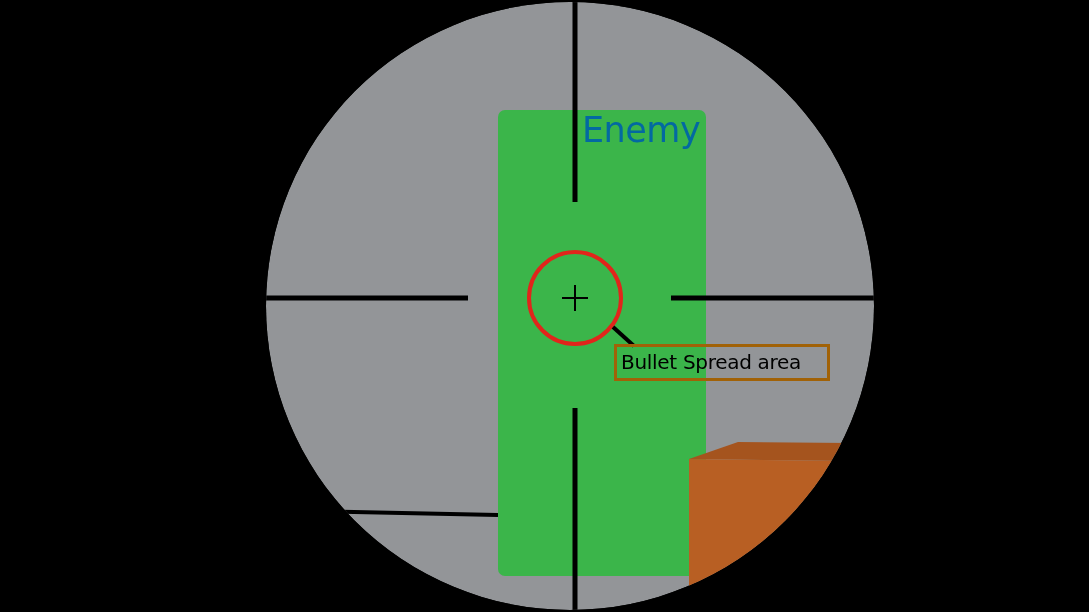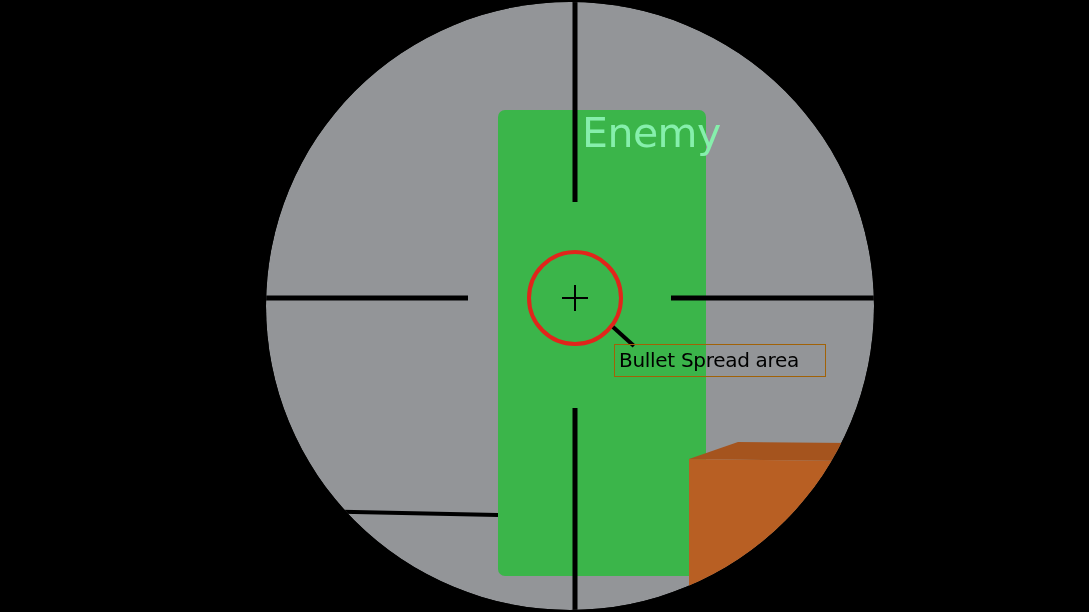--- a/index.html
+++ b/index.html
@@ -1,19 +1,19 @@
 <!DOCTYPE html>
 <html><head>
   <meta charset="utf-8">
   <style>
     html, body { margin: 0; padding: 0; background: #000; }
     body { width: 1089px; height: 612px; overflow: hidden; position: relative; font-family: "DejaVu Sans", "Liberation Sans", sans-serif; }
     #scene { position: absolute; left: 0; top: 0; width: 1089px; height: 612px; }
-    .enemy-label { position: absolute; left: 582px; top: 113px; font-size: 41px; color: #86efac; line-height: 1; letter-spacing: -0.5px; }
-    .spread-label { position: absolute; left: 614px; top: 344px; width: 206px; height: 31px; border: 1px solid #a16207; box-sizing: content-box; font-size: 20px; color: #000; line-height: 31px; padding-left: 4px; white-space: nowrap; letter-spacing: -0.3px; }
+    .enemy-label { position: absolute; left: 582px; top: 113px; font-size: 35px; color: #0369a1; line-height: 1; letter-spacing: -0.5px; }
+    .spread-label { position: absolute; left: 614px; top: 344px; width: 206px; height: 31px; border: 3px solid #a16207; box-sizing: content-box; font-size: 20px; color: #000; line-height: 31px; padding-left: 4px; white-space: nowrap; letter-spacing: -0.3px; }
   </style>
 </head>
 <body>
 
 <div id="scene">
   <svg width="1089" height="612" viewBox="0 0 1089 612" xmlns="http://www.w3.org/2000/svg">
     <defs>
       <clipPath id="lens">
         <circle cx="570" cy="306" r="304"></circle>
       </clipPath>

